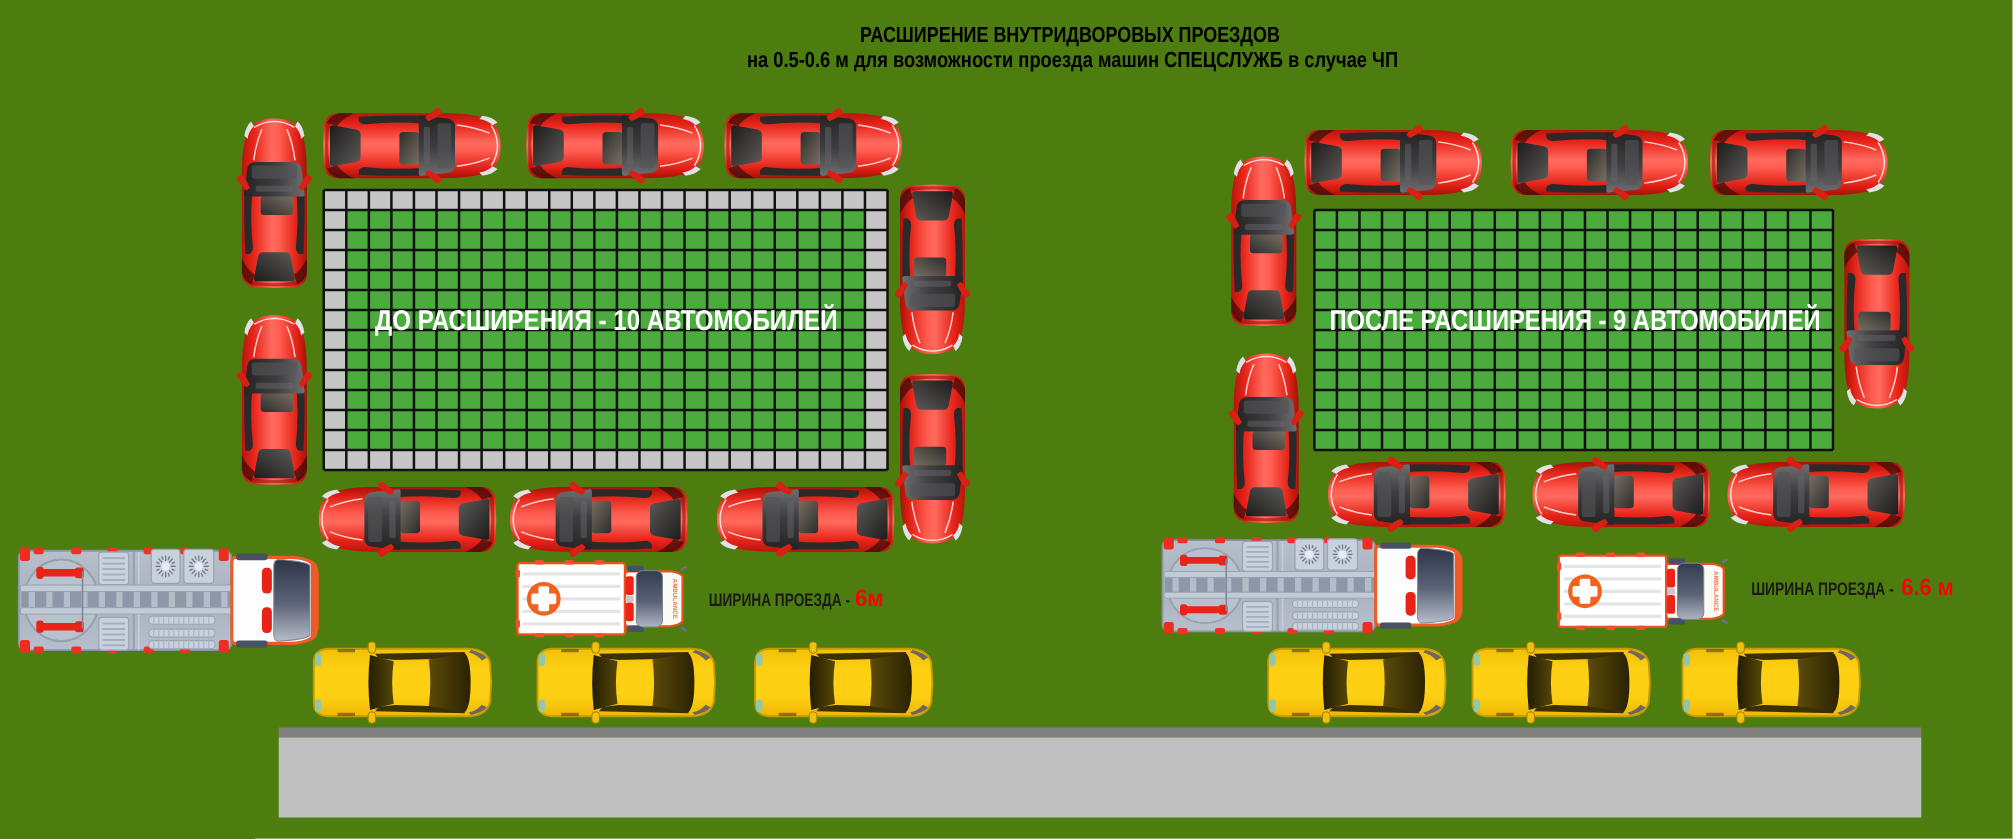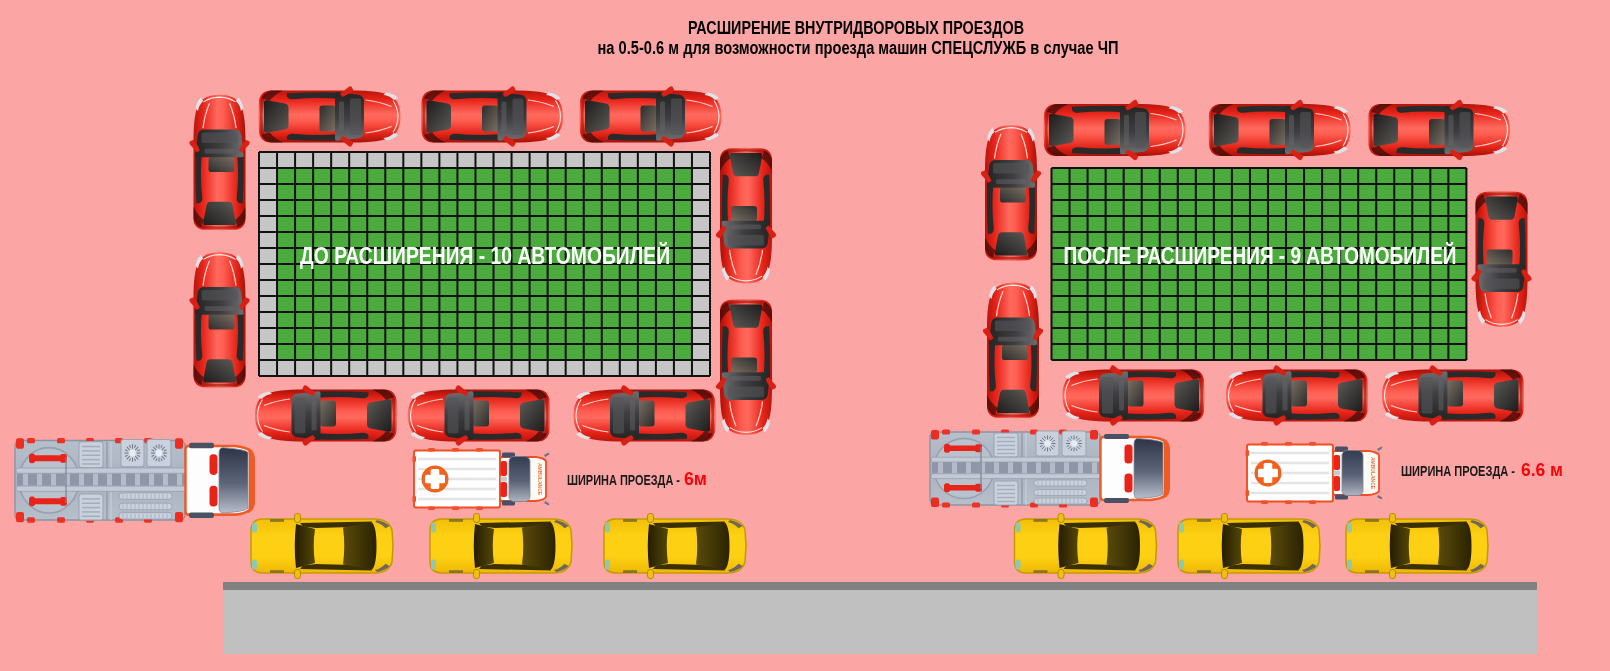--- a/index.html
+++ b/index.html
@@ -1,17 +1,17 @@
 <!DOCTYPE html>
 <html><head>
 <meta charset="utf-8">
 <style>
 html,body{margin:0;padding:0;background:#ffffff;}
 *{font-family:"Liberation Sans",sans-serif;}
-#stage{position:relative;width:1610px;height:671px;overflow:hidden;background:#fca5a5;}
+#stage{position:relative;width:1610px;height:671px;overflow:hidden;background:#4d7c0f;}
 </style>
 </head>
 <body>
 <div id="stage">
 <svg width="1610" height="671" viewBox="0 0 1610 671" font-family="Liberation Sans, sans-serif">
 <defs>
 <linearGradient id="rcBody" x1="0" y1="0" x2="0" y2="1">
 <stop offset="0" stop-color="#b8150c"></stop>
           <stop offset="0.18" stop-color="#e8241a"></stop>
 <stop offset="0.46" stop-color="#ff6a5e"></stop>

